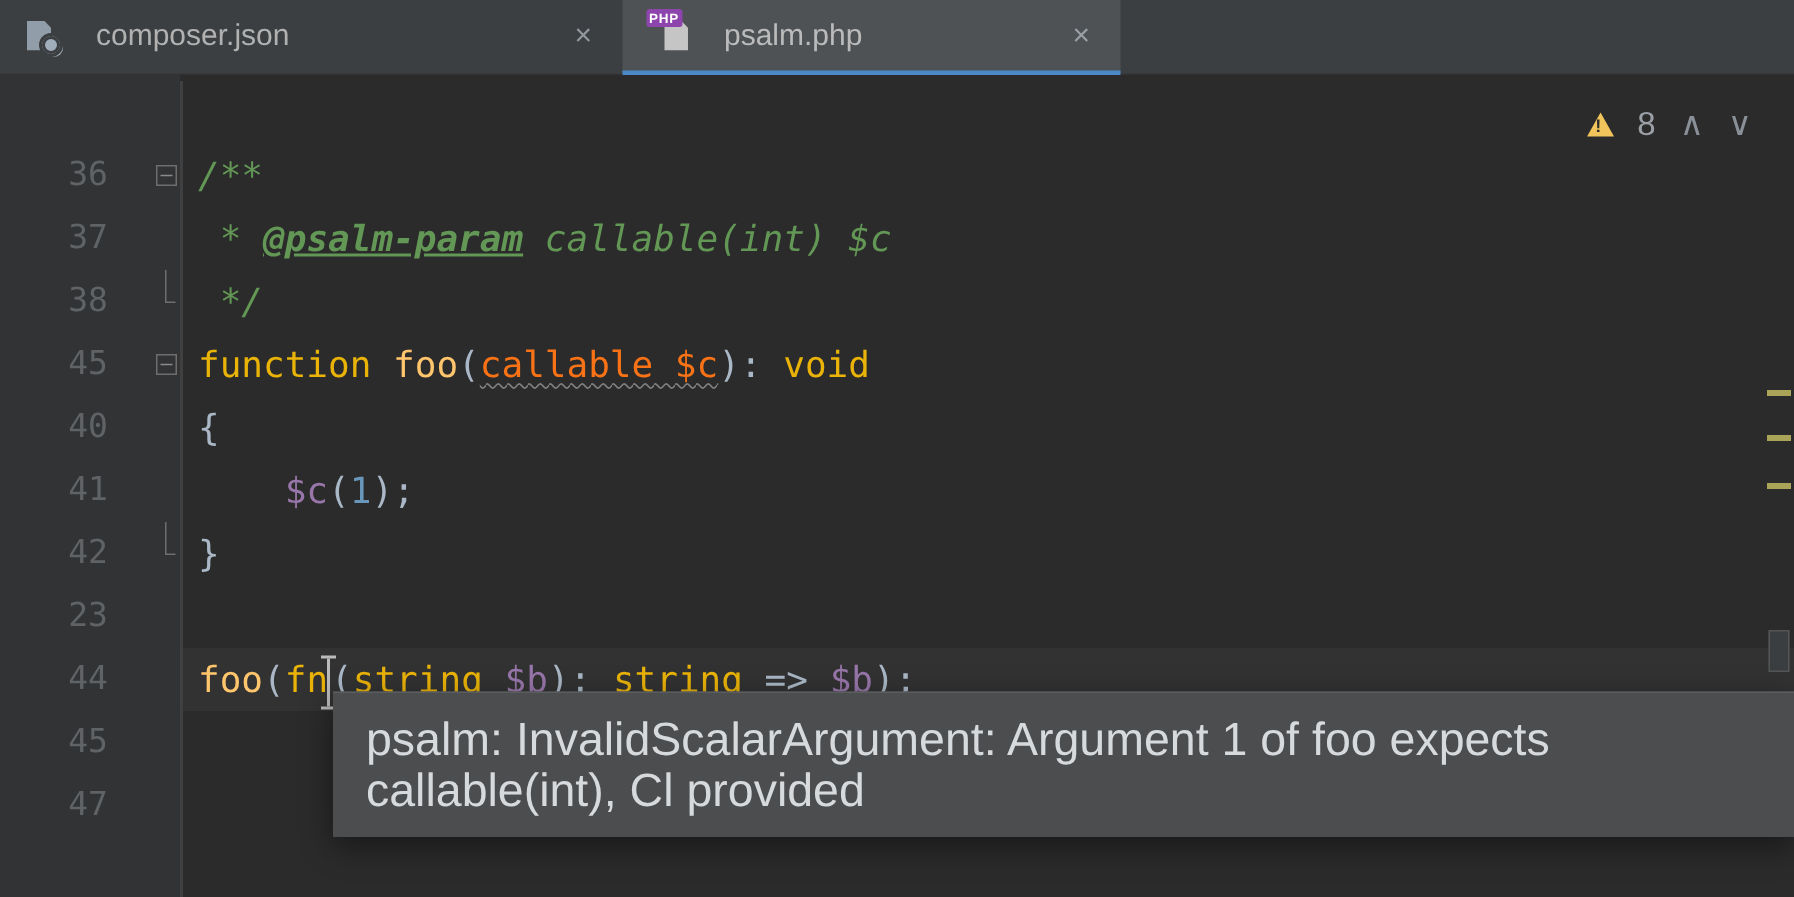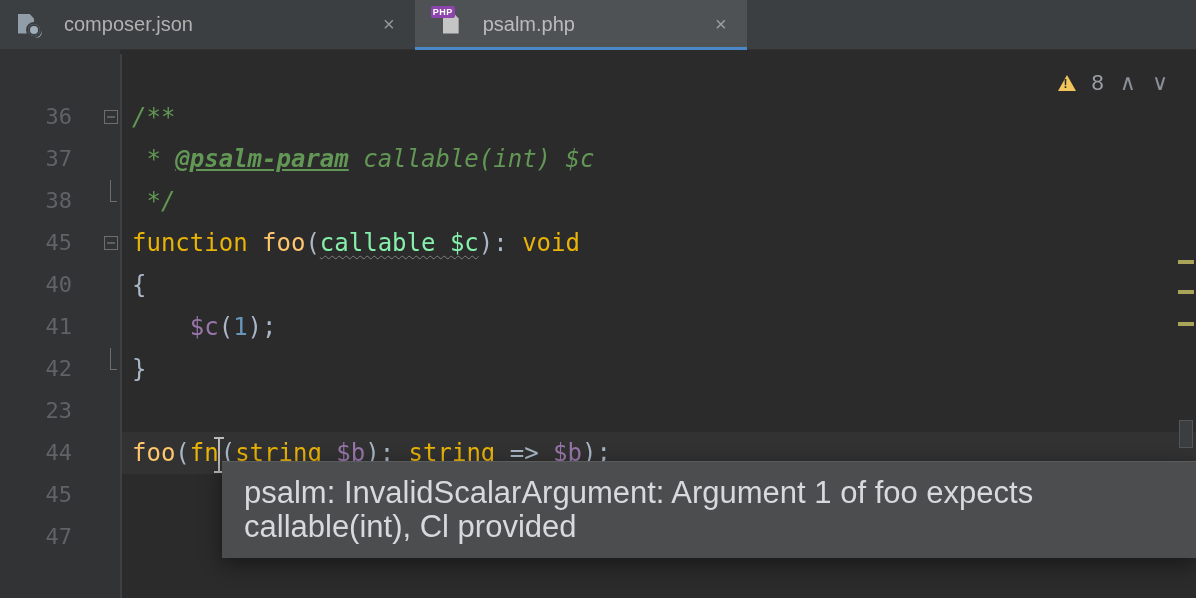--- a/index.html
+++ b/index.html
@@ -163,21 +163,21 @@
     border-left: 2px solid #404040;
     position: relative;
   }
   .code .row.hl {
     background: #323232;
   }
   .tk-doc { color: #629755; font-style: italic; }
   .tk-doctag { color: #629755; font-style: italic; text-decoration: underline; font-weight: 600; }
   .tk-kw { color: #eab308; }
   .tk-fn { color: #ffc66d; }
-  .tk-type { color: #86efac; }
+  .tk-type { color: #f97316; }
   .tk-var { color: #9876aa; }
   .tk-num { color: #6897bb; }
   .tk-plain { color: #a9b7c6; }
   .wavy {
     text-decoration-line: underline;
     text-decoration-style: wavy;
     text-decoration-color: #808080;
     text-decoration-thickness: 1px;
     text-underline-offset: 4px;
   }

